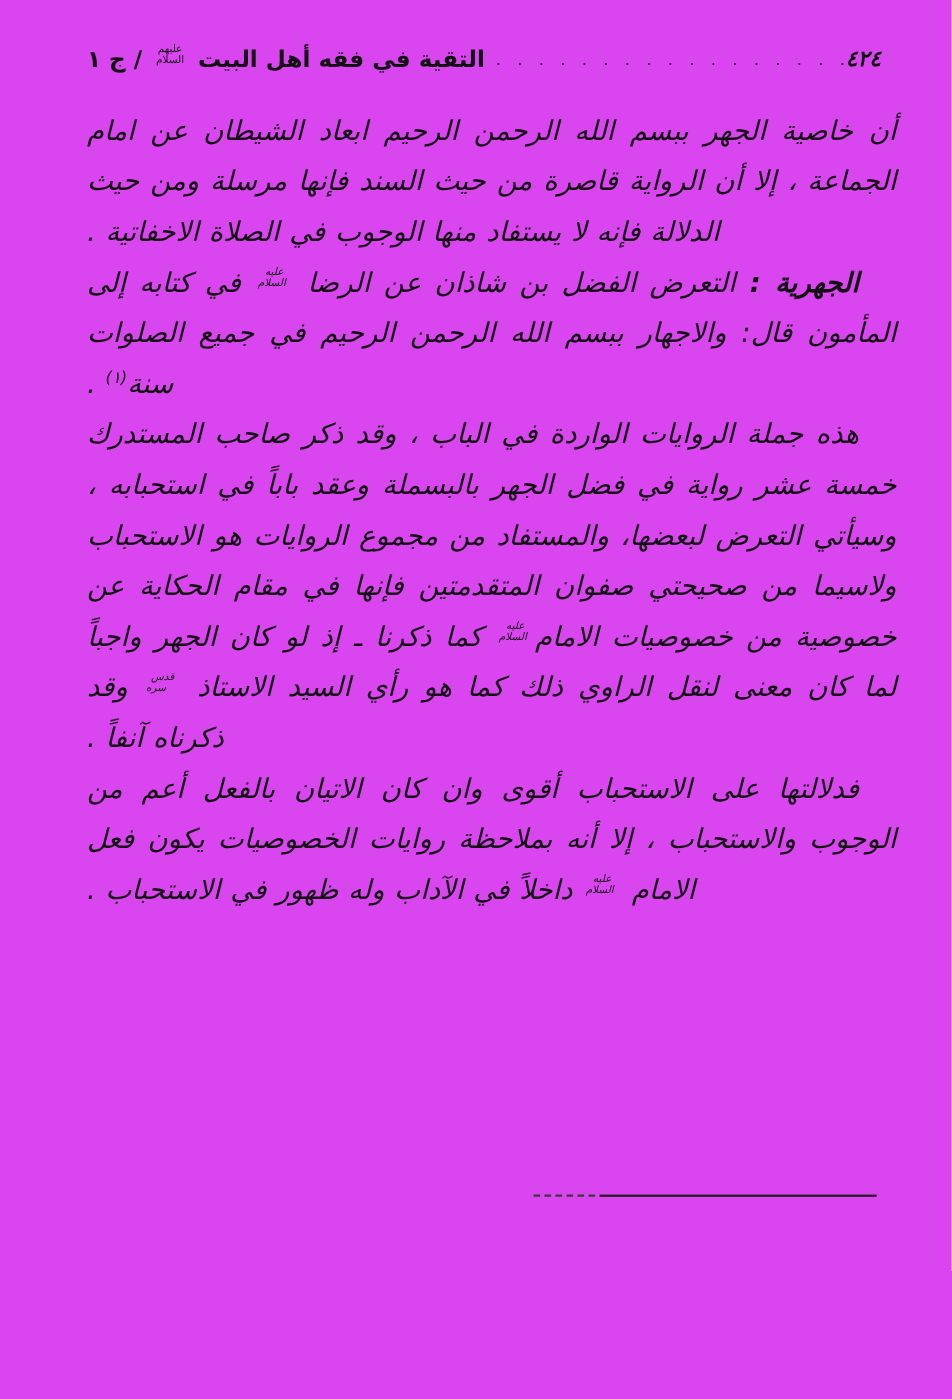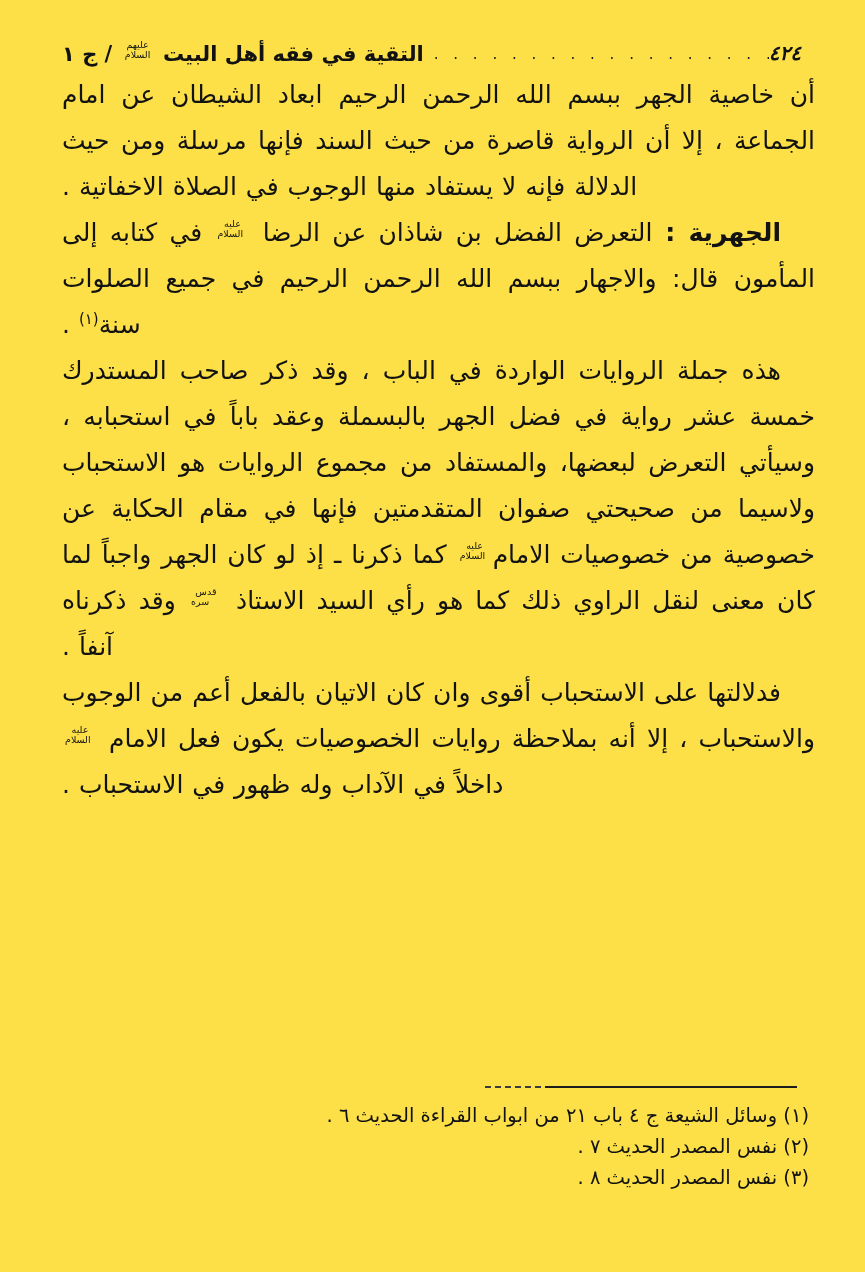--- a/index.html
+++ b/index.html
@@ -1,31 +1,31 @@
 <!DOCTYPE html>
 <html lang="ar"><head>
 <meta charset="utf-8">
 <style>
   html,body{margin:0;padding:0;background:#ffffff;}
   body{
     width:865px;height:1272px;position:relative;overflow:hidden;
     font-family:"DejaVu Sans",sans-serif;color:#121212;
     -webkit-font-smoothing:antialiased;
   }
-  .page{position:absolute;inset:0;padding:24px 50px 0 62px;box-sizing:border-box;background:#fde047;}
+  .page{position:absolute;inset:0;padding:24px 50px 0 79px;box-sizing:border-box;background:#d946ef;}
 
   
   .running-header{display:flex;align-items:flex-end;direction:ltr;height:42px;}
   .hdr-title{white-space:nowrap;font-weight:700;font-size:21px;direction:rtl;unicode-bidi:isolate;}
   .hdr-leader{flex:1;overflow:hidden;white-space:nowrap;font-size:15px;letter-spacing:5px;
     color:#1d1d1d;padding:0 10px 3px 10px;align-self:flex-end;}
   .hdr-page-num{font-size:20px;font-weight:700;padding:0 14px 1px 0;letter-spacing:2px;font-style:italic;}
 
   
-  .body-text{margin-top:6px;direction:rtl;}
+  .body-text{margin-top:30px;direction:rtl;font-style:italic;}
   .para{
     margin:0;font-size:25px;line-height:46px;
     text-align:justify;text-align-last:left;
     word-spacing:1px;
   }
   .para.indent{text-indent:34px;}
   .seg-bold{font-weight:700;}
   .seg-hon{
     display:inline-block;font-size:9.5px;line-height:10px;max-width:30px;
     vertical-align:middle;text-align:center;white-space:normal;
@@ -64,20 +64,15 @@
       <p class="para" dir="rtl"><span class="seg-text">أن خاصية الجهر ببسم الله الرحمن الرحيم ابعاد الشيطان عن امام الجماعة ، إلا أن الرواية قاصرة من حيث السند فإنها مرسلة ومن حيث الدلالة فإنه لا يستفاد منها الوجوب في الصلاة الاخفاتية .</span></p>
       <p class="para indent" dir="rtl"><span class="seg-bold">الجهرية : </span><span class="seg-text">التعرض الفضل بن شاذان عن الرضا </span><span class="seg-hon">عليه السلام</span><span class="seg-text"> في كتابه إلى المأمون قال: والاجهار ببسم الله الرحمن الرحيم في جميع الصلوات سنة</span><span class="seg-sup">(١)</span><span class="seg-text"> .</span></p>
       <p class="para indent" dir="rtl"><span class="seg-text">هذه جملة الروايات الواردة في الباب ، وقد ذكر صاحب المستدرك خمسة عشر رواية في فضل الجهر بالبسملة وعقد باباً في استحبابه ، وسيأتي التعرض لبعضها،  والمستفاد من مجموع الروايات هو الاستحباب ولاسيما من صحيحتي صفوان المتقدمتين فإنها في مقام الحكاية عن خصوصية من خصوصيات الامام</span><span class="seg-hon">عليه السلام</span><span class="seg-text"> كما ذكرنا ـ إذ لو كان الجهر واجباً لما كان معنى لنقل الراوي ذلك كما هو رأي السيد الاستاذ </span><span class="seg-hon">قدس سره</span><span class="seg-text"> وقد ذكرناه آنفاً .</span></p>
       <p class="para indent" dir="rtl"><span class="seg-text">فدلالتها على الاستحباب أقوى وان كان الاتيان بالفعل أعم من الوجوب والاستحباب ، إلا أنه بملاحظة روايات الخصوصيات يكون فعل الامام </span><span class="seg-hon">عليه السلام</span><span class="seg-text"> داخلاً في الآداب وله ظهور في الاستحباب .</span></p>
     </div>
 
   <div class="footnote-area">
     <div class="fn-separator">
       <span class="dash-tail"></span>
     </div>
-    <ul class="footnotes">
-        <li class="footnote-item" dir="rtl"><span class="fn-marker">(١)</span><span> وسائل الشيعة ج ٤ باب ٢١ من ابواب القراءة الحديث ٦ .</span></li>
-        <li class="footnote-item" dir="rtl"><span class="fn-marker">(٢)</span><span> نفس المصدر الحديث ٧ .</span></li>
-        <li class="footnote-item" dir="rtl"><span class="fn-marker">(٣)</span><span> نفس المصدر الحديث ٨ .</span></li>
-      </ul>
   </div>
 
 </div>
 
 </body></html>

